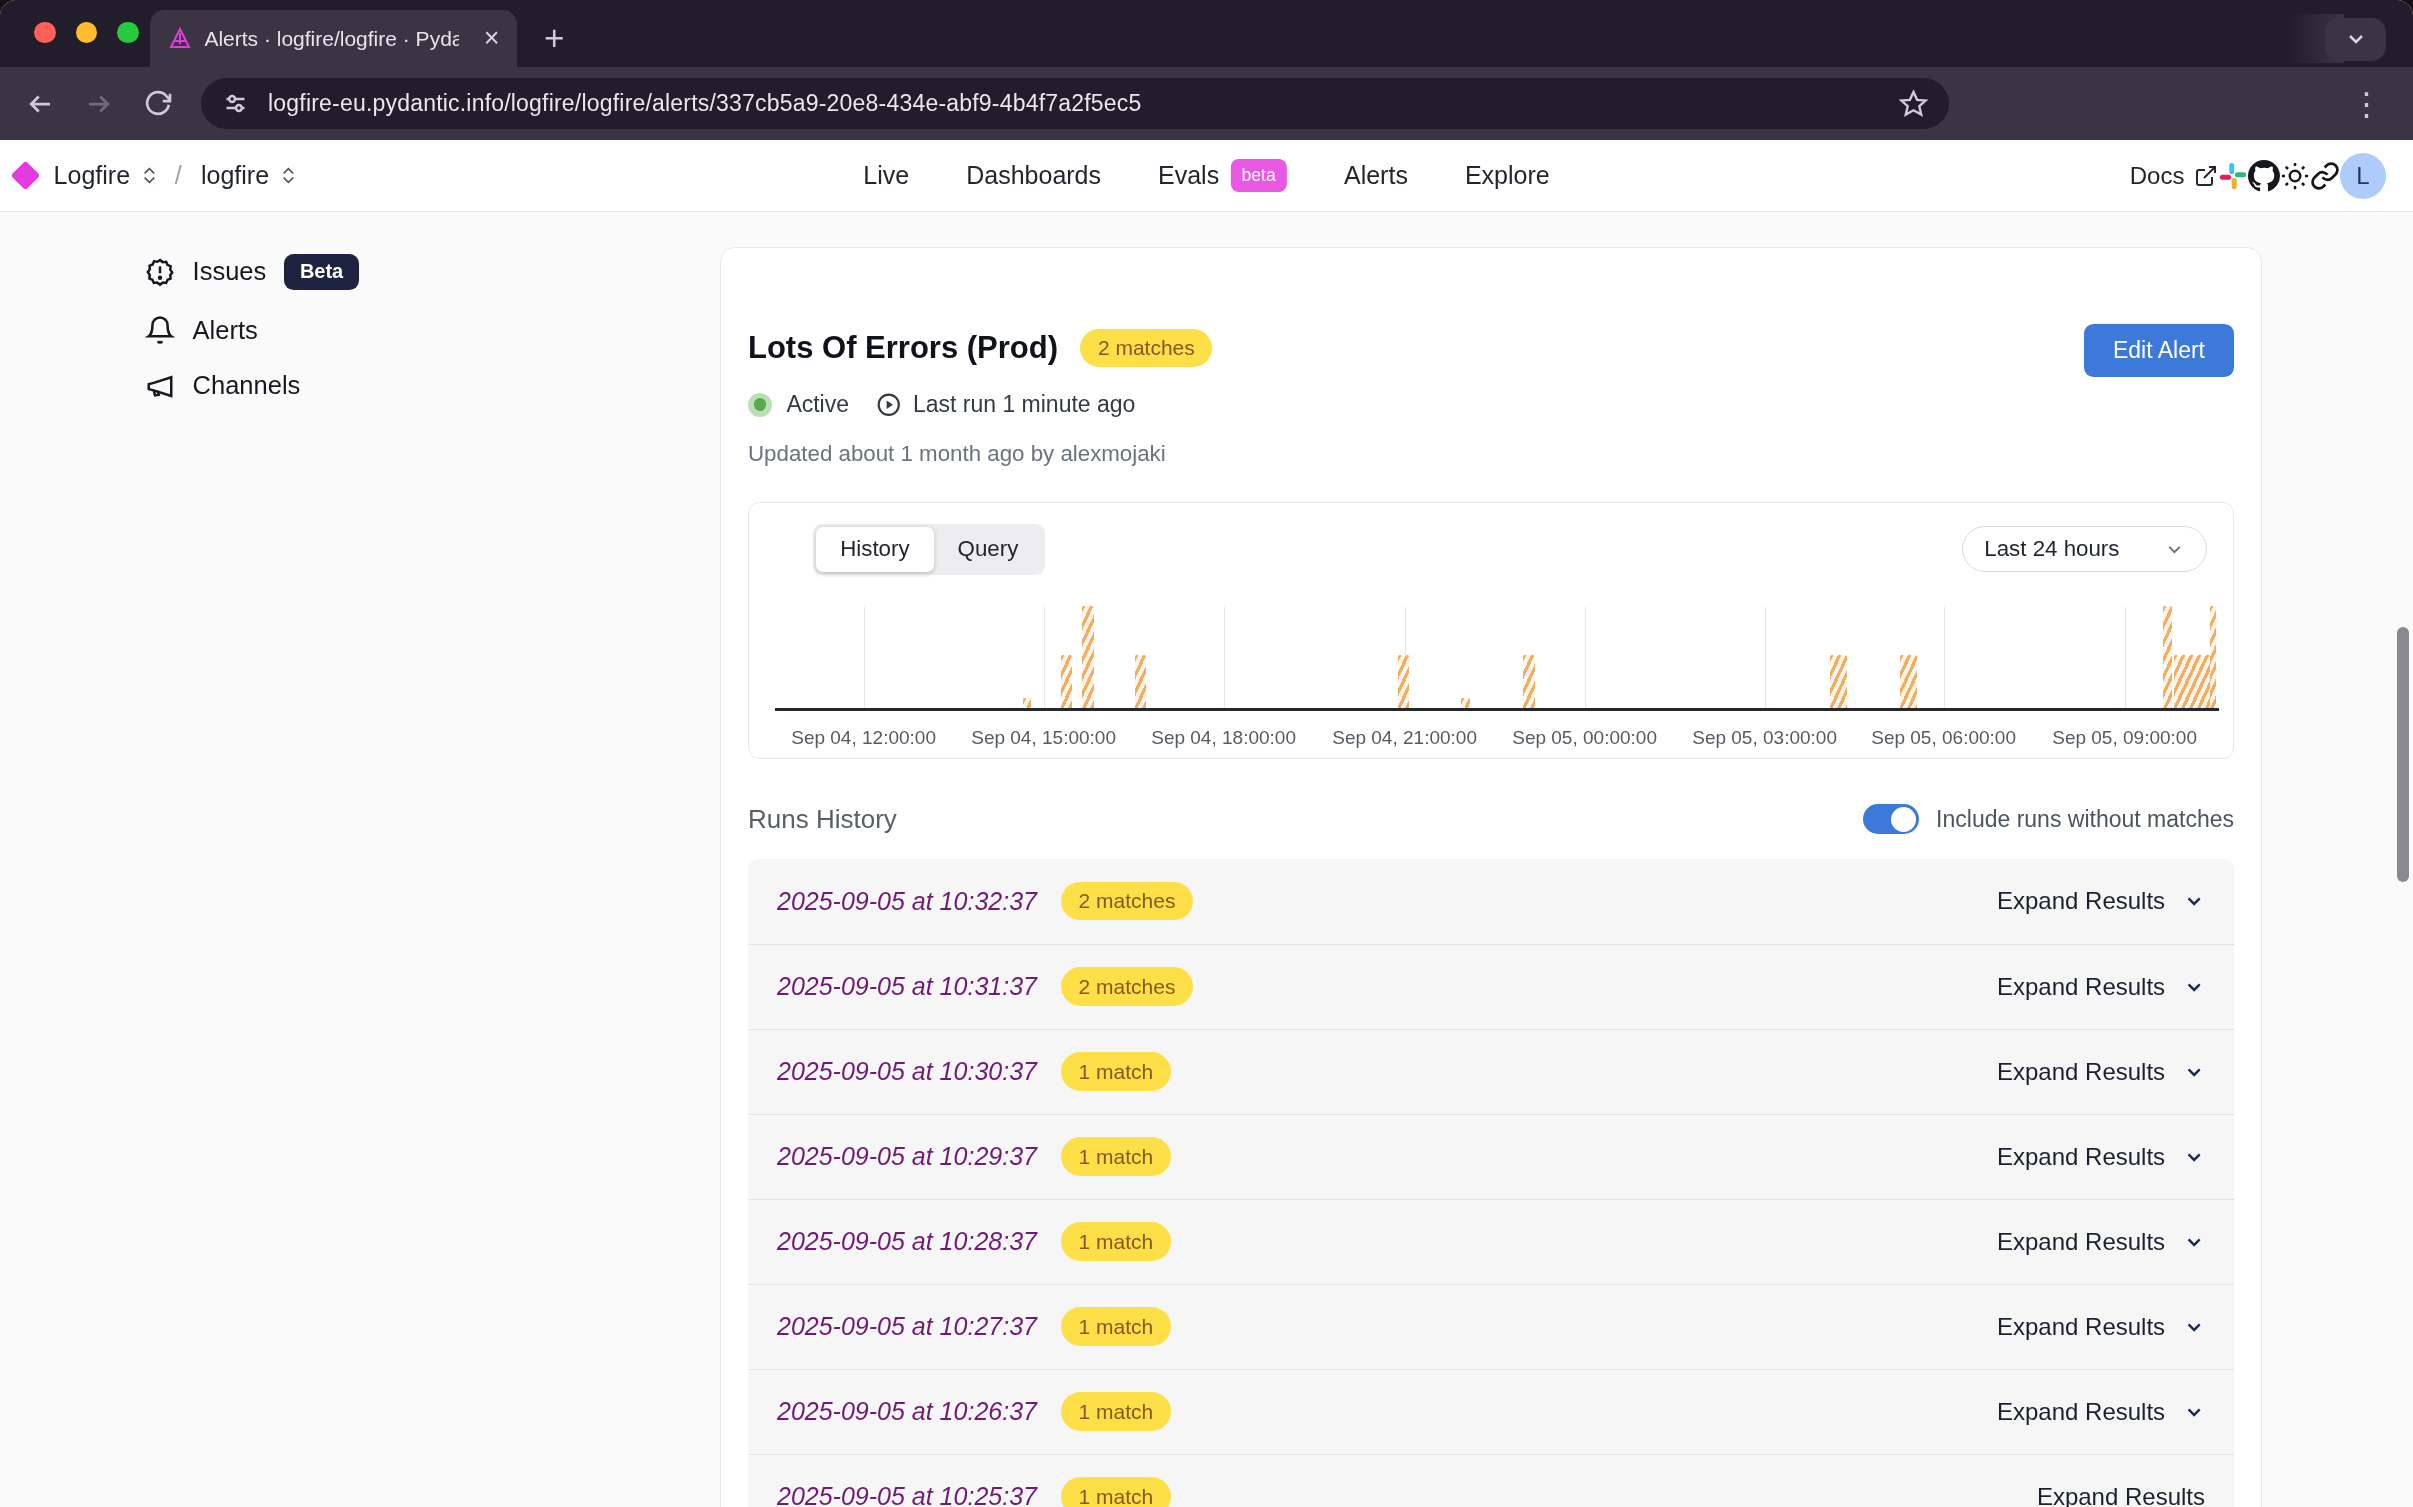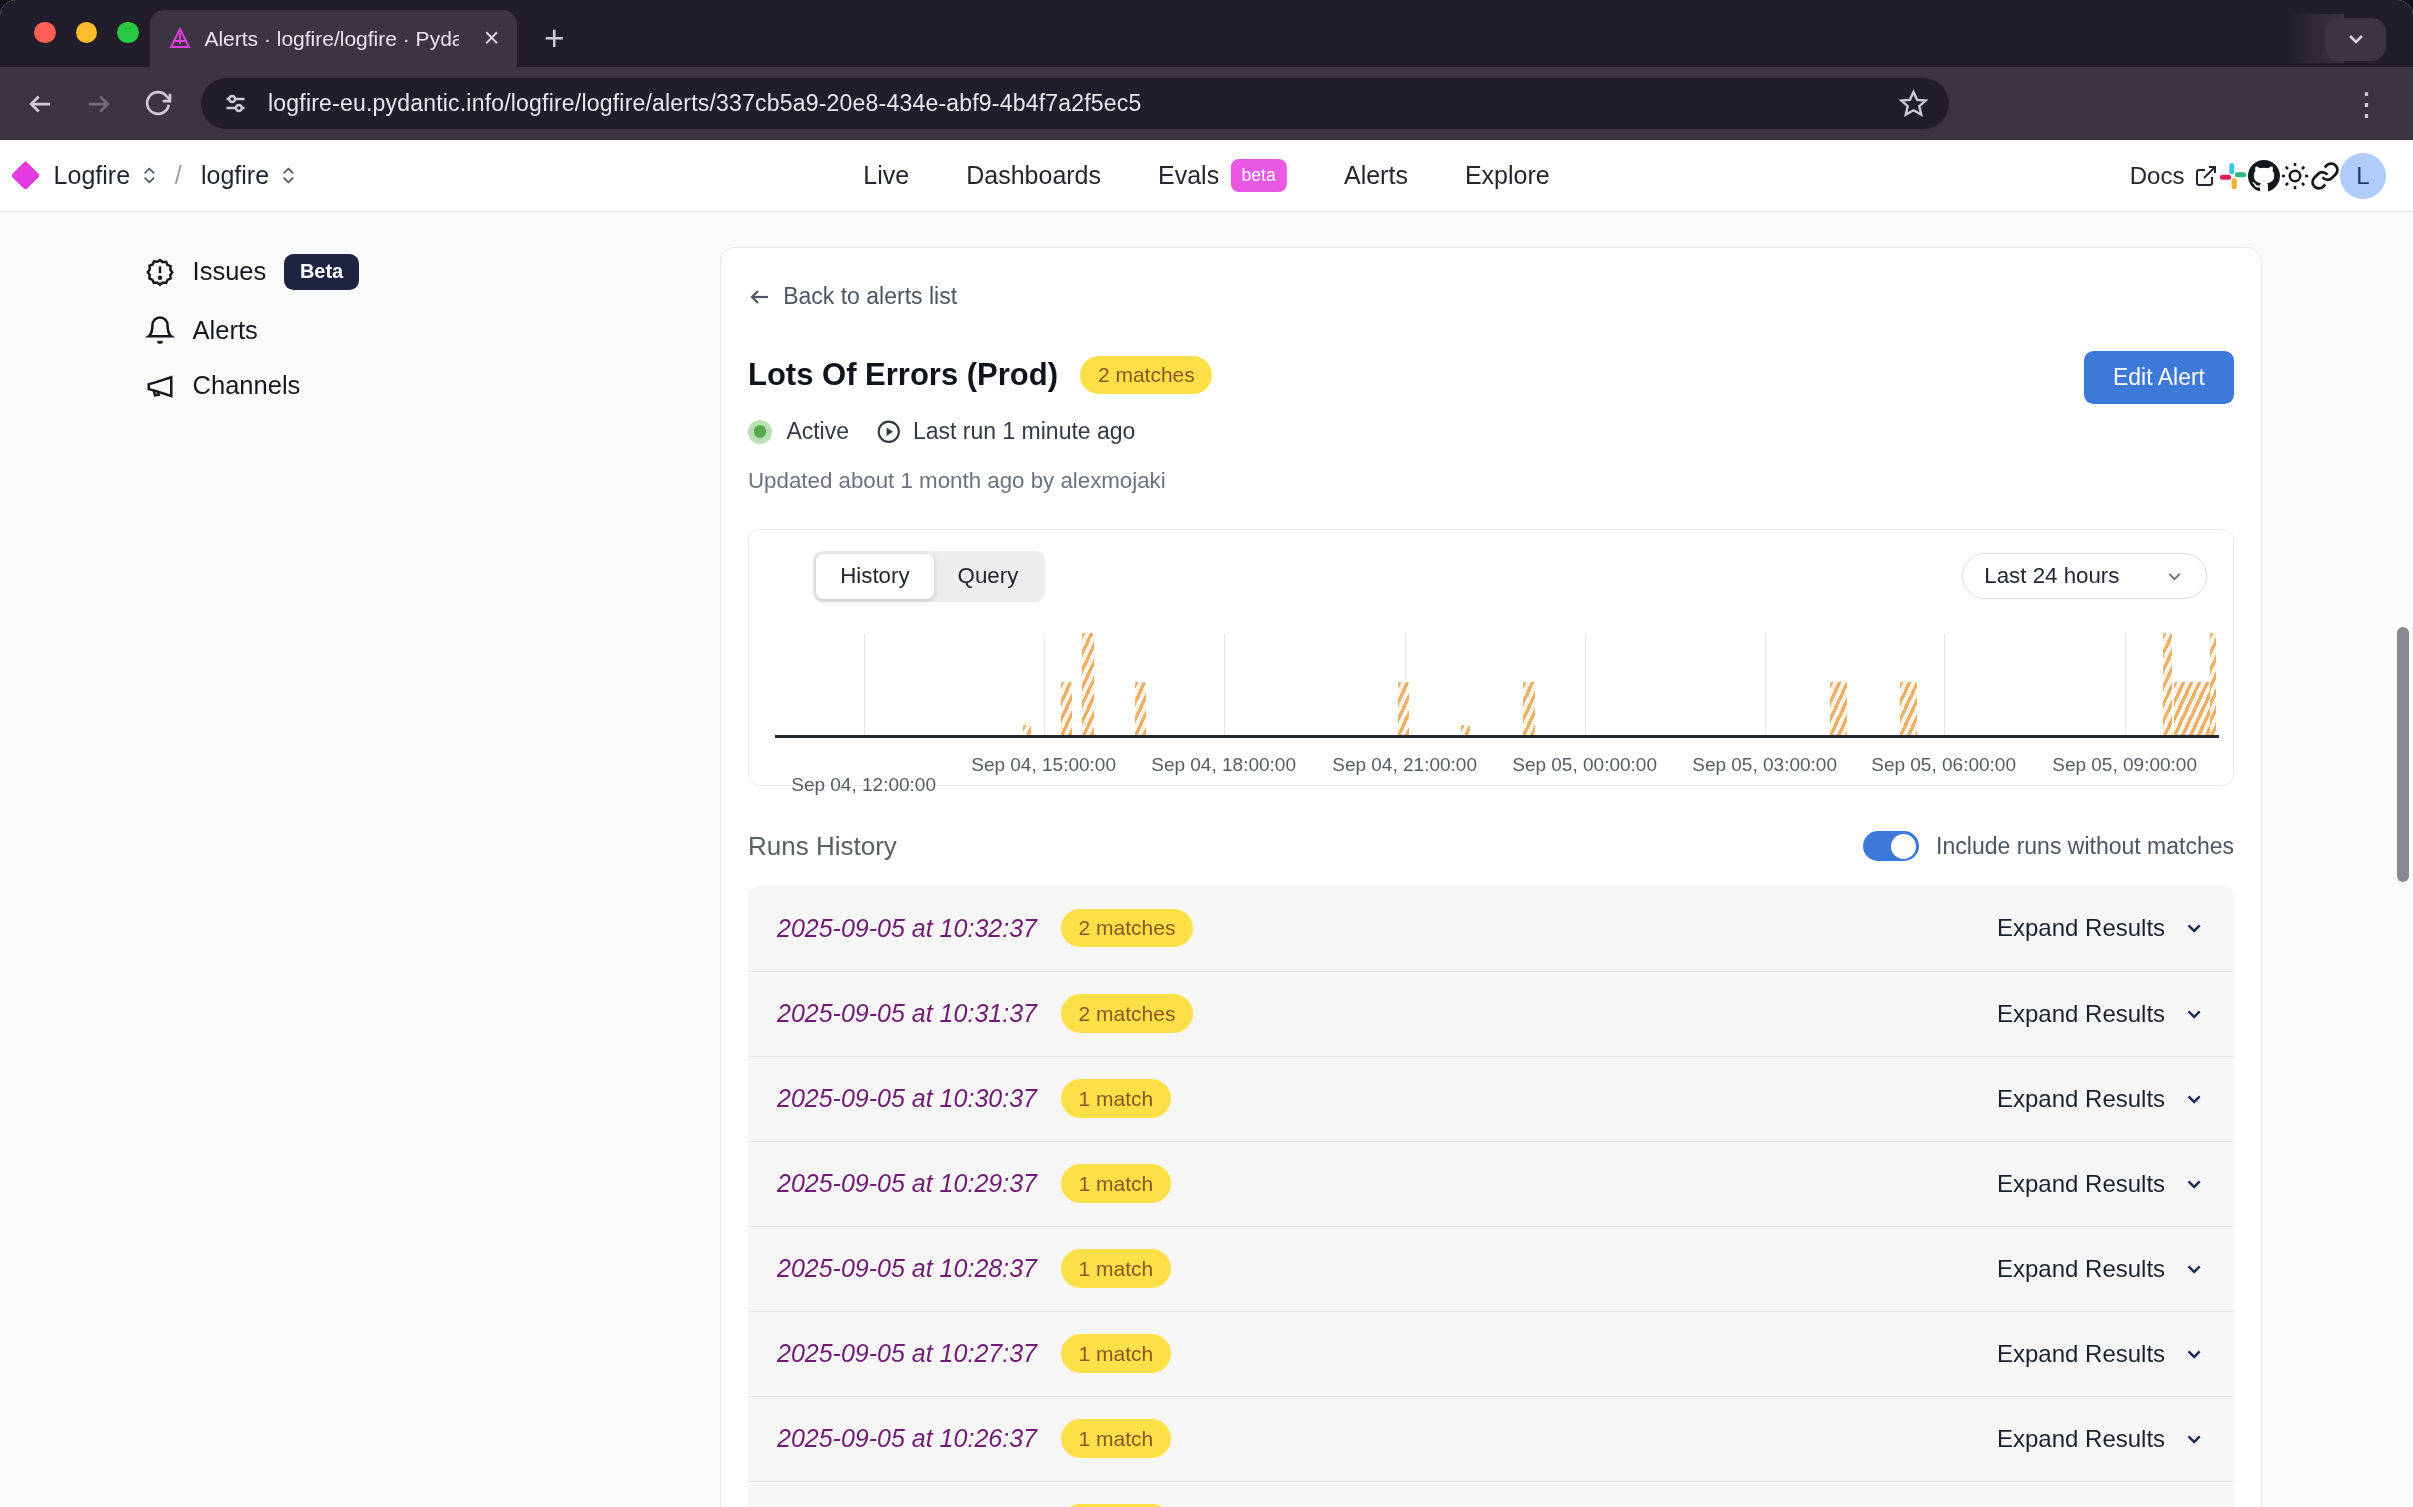--- a/index.html
+++ b/index.html
@@ -279,29 +279,20 @@
           <svg width="30" height="30" viewBox="0 0 24 24" fill="none" stroke="#15181f" stroke-width="2">
               <path d="M21 5 L7 9.5 L3 10.5 L3 14.5 L7 15.5 L21 20 Z"></path>
               <path d="M7 15.5 L8 19.5 L11 19 L10 15.8"></path>
             </svg>
         </span>
         <span>Channels</span>
       </div>
     </div>
 
     <div class="card">
-      <div class="backrow">
-        <span>
-          <svg width="24" height="24" viewBox="0 0 24 24" fill="none" stroke="#4b5563" stroke-width="2.2">
-              <line x1="20" y1="12" x2="4" y2="12"></line>
-              <polyline points="10 6 4 12 10 18"></polyline>
-            </svg>
-        </span>
-        <span>Back to alerts list</span>
-      </div>
 
       <div class="titlerow">
         <span class="alert-title">Lots Of Errors (Prod)</span>
         <span class="badge">2 matches</span>
         <button class="edit-btn">Edit Alert</button>
       </div>
 
       <div class="statusrow">
         <span class="status-dot"></span>
         <span>Active</span>
@@ -349,21 +340,21 @@
             <div class="bar" style="left: 623px; width: 11.2px; height: 53px;"></div>
             <div class="bar" style="left: 686px; width: 9.6px; height: 10.4px;"></div>
             <div class="bar" style="left: 748px; width: 12.8px; height: 53px;"></div>
             <div class="bar" style="left: 1055px; width: 17.6px; height: 53px;"></div>
             <div class="bar" style="left: 1125px; width: 17.6px; height: 53px;"></div>
             <div class="bar" style="left: 1388px; width: 9.6px; height: 102px;"></div>
             <div class="bar" style="left: 1399px; width: 37px; height: 53px;"></div>
             <div class="bar" style="left: 1435px; width: 6.4px; height: 102px;"></div>
           </div>
         <div class="axis">
-            <div class="tick" style="left: 89px; margin-top: 20px;">Sep 04, 12:00:00</div>
+            <div class="tick" style="left: 89px;">Sep 04, 12:00:00</div>
             <div class="tick" style="left: 269px;">Sep 04, 15:00:00</div>
             <div class="tick" style="left: 449px;">Sep 04, 18:00:00</div>
             <div class="tick" style="left: 630px;">Sep 04, 21:00:00</div>
             <div class="tick" style="left: 810px;">Sep 05, 00:00:00</div>
             <div class="tick" style="left: 990px;">Sep 05, 03:00:00</div>
             <div class="tick" style="left: 1169px;">Sep 05, 06:00:00</div>
             <div class="tick" style="left: 1350px;">Sep 05, 09:00:00</div>
           </div>
       </div>
 

